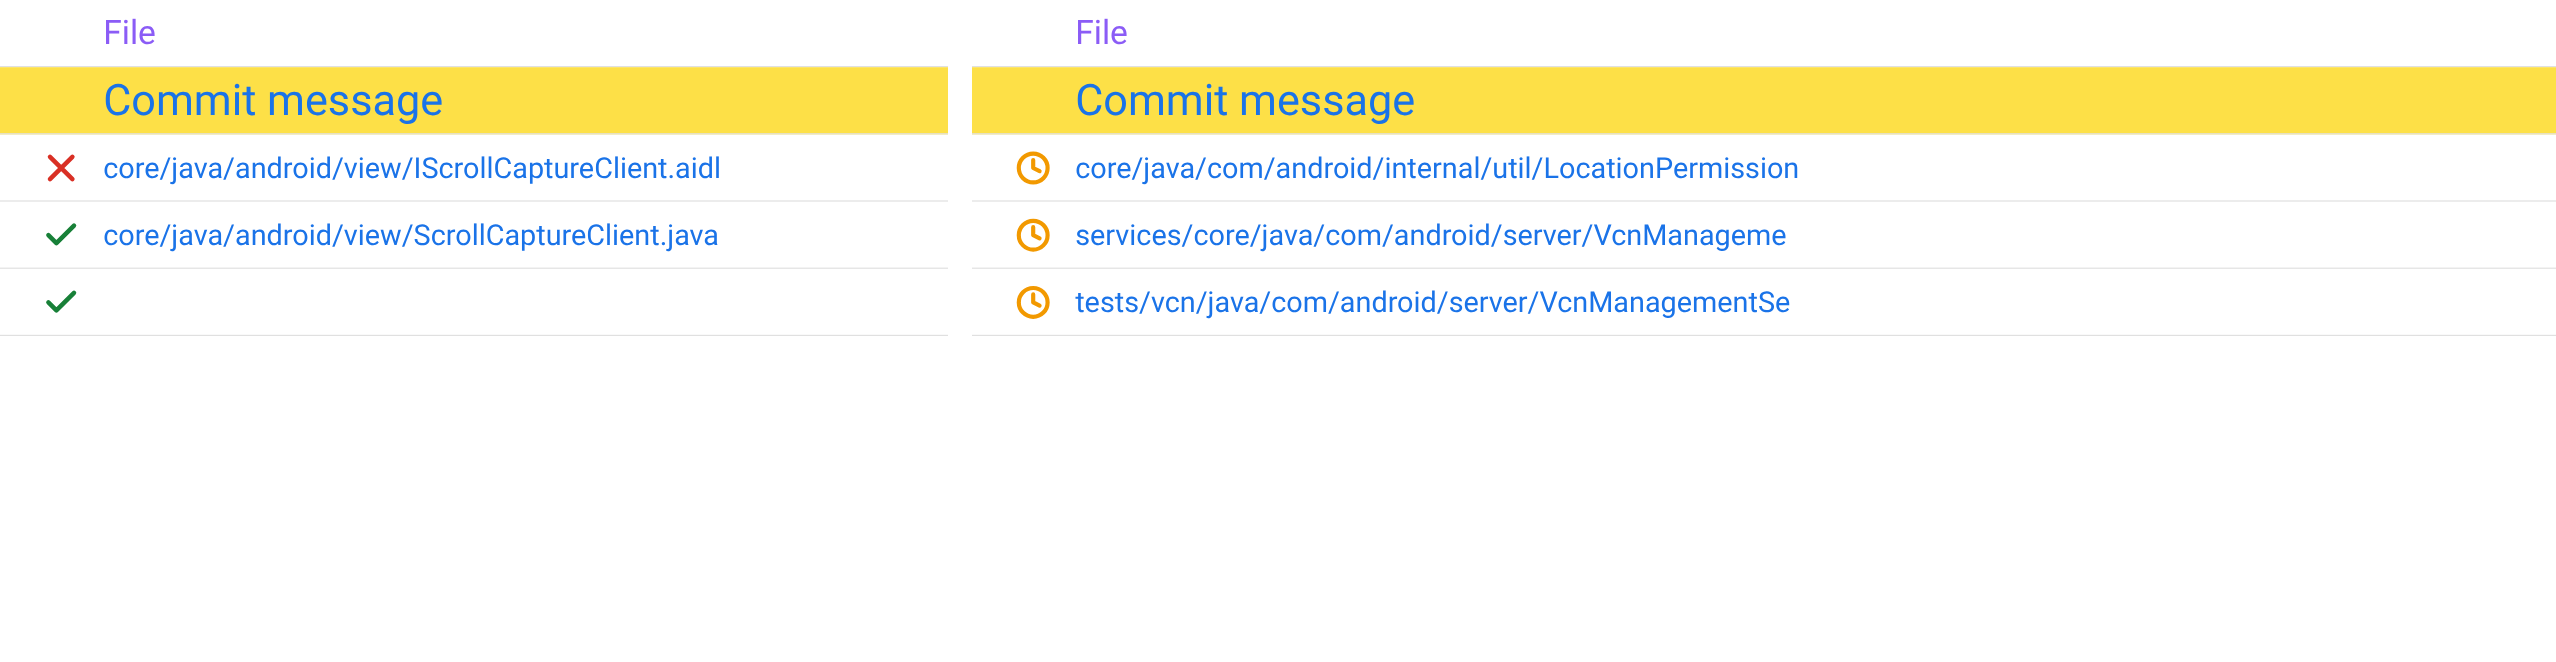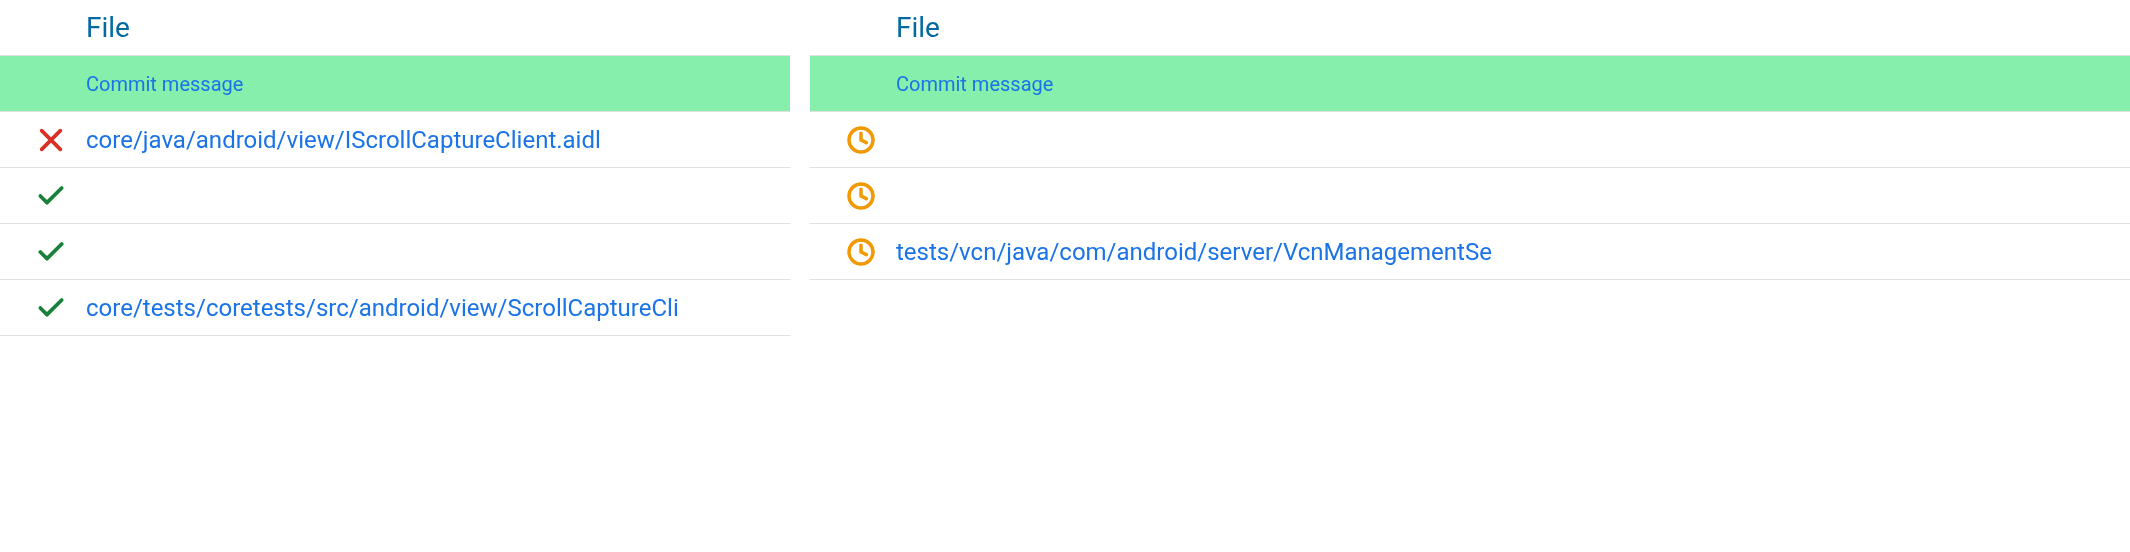--- a/index.html
+++ b/index.html
@@ -3,22 +3,22 @@
 <meta charset="utf-8">
 <style>
   * { box-sizing: border-box; margin: 0; padding: 0; }
   html, body { width: 2130px; height: 552px; font-family: Roboto, "Helvetica Neue", Arial, sans-serif; background: #fff; overflow: hidden; }
   .wrap { display: flex; width: 2130px; height: 552px; }
   .panel { flex: 0 0 auto; overflow: hidden; }
   .panel.left { width: 790px; }
   .gap { width: 20px; flex: 0 0 20px; background: #fff; }
   .panel.right { width: 1320px; }
   .row { display: flex; align-items: center; height: 56px; border-bottom: 1px solid #e0e0e0; padding-left: 16px; white-space: nowrap; overflow: hidden; }
-  .row.header { font-size: 28px; color: #0369a1; }
-  .row.commit { background: #86efac; font-size: 20px; }
+  .row.header { font-size: 28px; color: #8b5cf6; }
+  .row.commit { background: #fde047; font-size: 36px; }
   .row.commit .label { color: #1a73e8; }
   .row.file { font-size: 24px; }
   .row.file .path { color: #1a73e8; }
   .icon-cell { width: 70px; flex: 0 0 70px; display: flex; align-items: center; justify-content: center; }
   .text-cell { flex: 1 1 auto; overflow: hidden; }
   svg { display: block; }
 </style>
 </head>
 <body>
 
@@ -40,35 +40,28 @@
           </svg>
         </div>
       <div class="text-cell path">core/java/android/view/IScrollCaptureClient.aidl</div>
     </div>
     <div class="row file">
       <div class="icon-cell">
           <svg width="32" height="32" viewBox="0 0 24 24">
             <path d="M4 12 L9 17 L20 6" stroke="#188038" stroke-width="2.8" fill="none" stroke-linecap="round" stroke-linejoin="round"></path>
           </svg>
         </div>
+      <div class="text-cell path">core/java/android/view/ScrollCaptureClient.java</div>
     </div>
     <div class="row file">
       <div class="icon-cell">
           <svg width="32" height="32" viewBox="0 0 24 24">
             <path d="M4 12 L9 17 L20 6" stroke="#188038" stroke-width="2.8" fill="none" stroke-linecap="round" stroke-linejoin="round"></path>
           </svg>
         </div>
-    </div>
-    <div class="row file">
-      <div class="icon-cell">
-          <svg width="32" height="32" viewBox="0 0 24 24">
-            <path d="M4 12 L9 17 L20 6" stroke="#188038" stroke-width="2.8" fill="none" stroke-linecap="round" stroke-linejoin="round"></path>
-          </svg>
-        </div>
-      <div class="text-cell path">core/tests/coretests/src/android/view/ScrollCaptureCli</div>
     </div>
   </div>
 
   <div class="gap"></div>
 
   <div class="panel right">
     <div class="row header">
       <div class="icon-cell"></div>
       <div class="text-cell">File</div>
     </div>
@@ -76,28 +69,30 @@
       <div class="icon-cell"></div>
       <div class="text-cell label">Commit message</div>
     </div>
     <div class="row file">
       <div class="icon-cell">
           <svg width="32" height="32" viewBox="0 0 24 24">
             <circle cx="12" cy="12" r="9" stroke="#f29900" stroke-width="2.6" fill="none"></circle>
             <path d="M12 7 L12 12 L16 14" stroke="#f29900" stroke-width="2.6" fill="none" stroke-linecap="round" stroke-linejoin="round"></path>
           </svg>
         </div>
+      <div class="text-cell path">core/java/com/android/internal/util/LocationPermission</div>
     </div>
     <div class="row file">
       <div class="icon-cell">
           <svg width="32" height="32" viewBox="0 0 24 24">
             <circle cx="12" cy="12" r="9" stroke="#f29900" stroke-width="2.6" fill="none"></circle>
             <path d="M12 7 L12 12 L16 14" stroke="#f29900" stroke-width="2.6" fill="none" stroke-linecap="round" stroke-linejoin="round"></path>
           </svg>
         </div>
+      <div class="text-cell path">services/core/java/com/android/server/VcnManageme</div>
     </div>
     <div class="row file">
       <div class="icon-cell">
           <svg width="32" height="32" viewBox="0 0 24 24">
             <circle cx="12" cy="12" r="9" stroke="#f29900" stroke-width="2.6" fill="none"></circle>
             <path d="M12 7 L12 12 L16 14" stroke="#f29900" stroke-width="2.6" fill="none" stroke-linecap="round" stroke-linejoin="round"></path>
           </svg>
         </div>
       <div class="text-cell path">tests/vcn/java/com/android/server/VcnManagementSe</div>
     </div>

